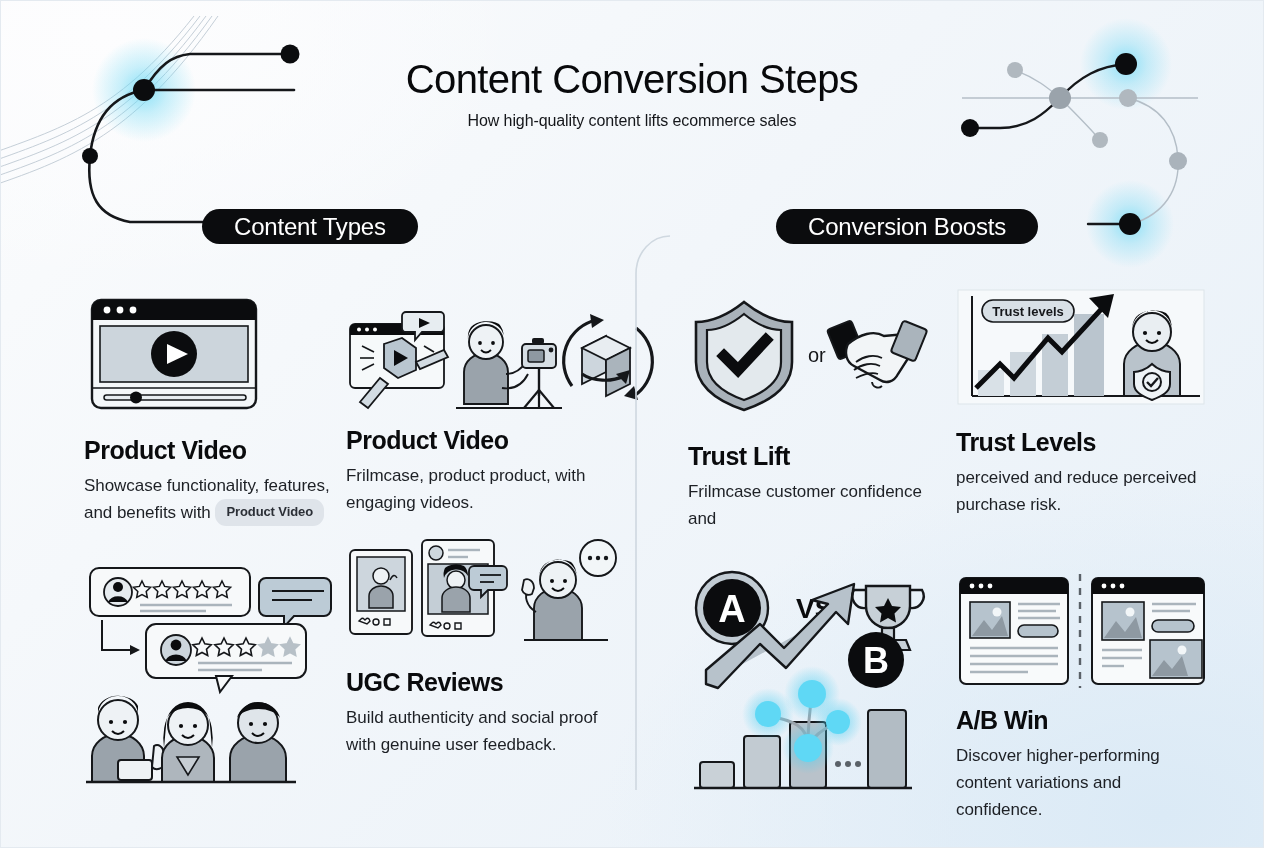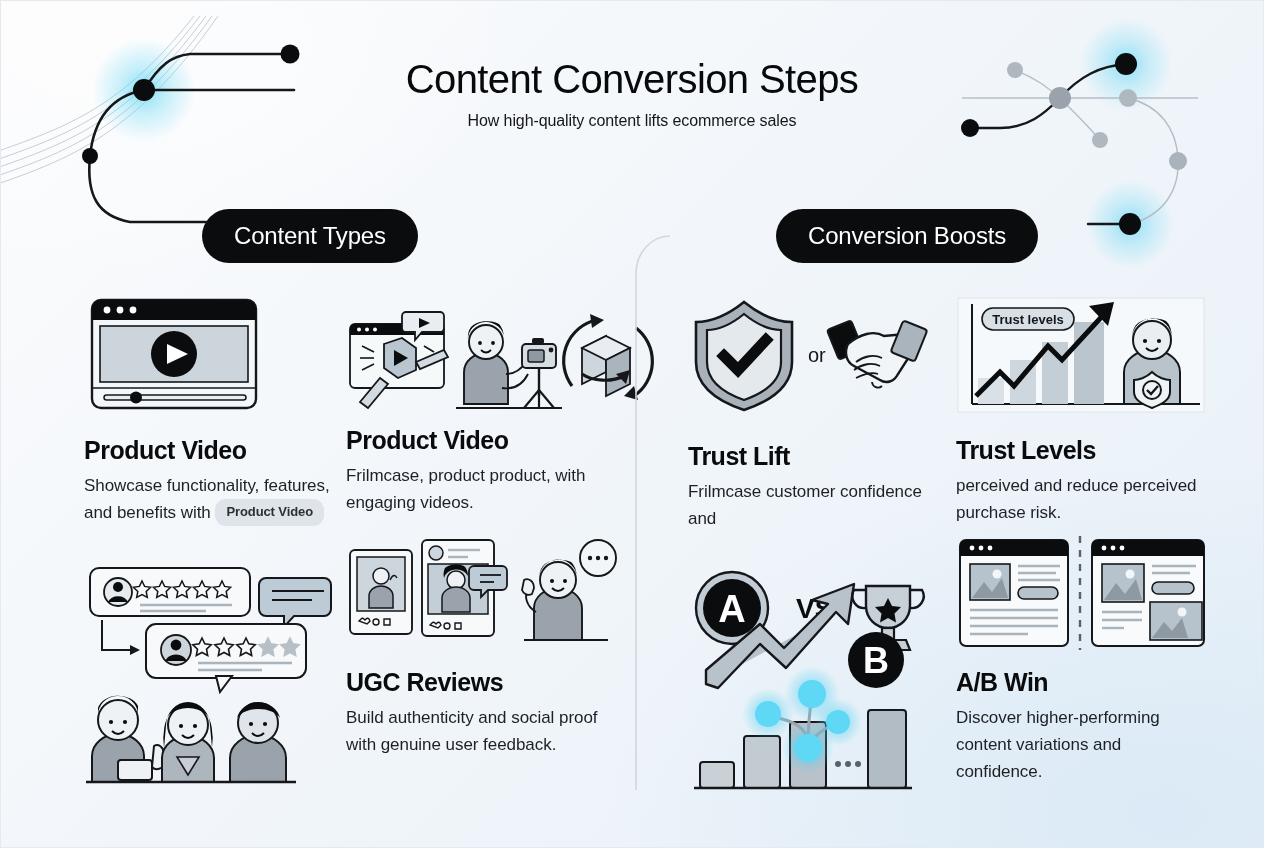--- a/index.html
+++ b/index.html
@@ -45,21 +45,21 @@
   
   .pill {
     position: absolute;
     background: #0b0c0e;
     color: #ffffff;
     border-radius: 30px;
     font-size: 24px;
     font-weight: 400;
     letter-spacing: -0.2px;
     display: flex; align-items: center; justify-content: flex-start;
-    height: 54px;
+    height: 35px;
     padding: 0 32px;
     z-index: 6;
   }
   .pill-left  { left: 202px; top: 209px; }
   .pill-right { left: 776px; top: 209px; }
 
   
   .divider {
     position: absolute;
     left: 632px; top: 234px;
@@ -463,21 +463,21 @@
         <circle cx="120" cy="190" r="26" fill="url(#nodeGlow)"></circle>
         <circle cx="80" cy="156" r="13" fill="#5fd8f5"></circle>
         <circle cx="124" cy="136" r="14" fill="#5fd8f5"></circle>
         <circle cx="150" cy="164" r="12" fill="#5fd8f5"></circle>
         <circle cx="120" cy="190" r="14" fill="#5fd8f5"></circle>
         <line x1="6" y1="230" x2="224" y2="230" stroke="#15171a" stroke-width="2.4"></line>
       </svg>
     </div>
   </div>
 
-  <div class="col c4" style="top:296px">
+  <div class="col c4" style="top:288px">
     <div class="art">
       <svg viewBox="0 0 250 118" width="250" height="118">
         <rect x="2" y="2" width="246" height="114" fill="#f6f9fb" stroke="#dde5ea" stroke-width="1"></rect>
         <line x1="16" y1="8" x2="16" y2="108" stroke="#15171a" stroke-width="2"></line>
         <line x1="16" y1="108" x2="244" y2="108" stroke="#15171a" stroke-width="2"></line>
         <rect x="22" y="82" width="26" height="26" fill="#d9e1e7"></rect>
         <rect x="54" y="64" width="26" height="44" fill="#ced7de"></rect>
         <rect x="86" y="46" width="26" height="62" fill="#c4ced6"></rect>
         <rect x="118" y="26" width="30" height="82" fill="#bac5ce"></rect>
         <path d="M20 100 L44 76 L58 90 L92 50 L106 64 L150 16" stroke="#0b0c0e" stroke-width="5" fill="none" stroke-linejoin="miter"></path>
@@ -493,21 +493,21 @@
         <path d="M190 52 q6 6 12 0" stroke="#0b0c0e" stroke-width="2" fill="none"></path>
         <path d="M196 76 C 202 82 210 84 214 84 L214 96 C 214 104 206 108 196 112 C 186 108 178 104 178 96 L178 84 C 182 84 190 82 196 76 Z" fill="#eef3f6" stroke="#15171a" stroke-width="2"></path>
         <circle cx="196" cy="94" r="9" fill="none" stroke="#15171a" stroke-width="2"></circle>
         <path d="M191 94 L195 98 L202 90" stroke="#15171a" stroke-width="2.4" fill="none"></path>
       </svg>
     </div>
     <div class="h3" style="margin-top:22px">Trust Levels</div>
     <div class="body">perceived and reduce perceived purchase risk.</div>
   </div>
 
-  <div class="col c4" style="top:534px;width:256px">
+  <div class="col c4" style="top:572px;width:256px">
     <div class="art">
       <svg viewBox="0 0 256 118" width="256" height="118">
 
         <rect x="4" y="6" width="108" height="106" rx="6" fill="#f8fafb" stroke="#15171a" stroke-width="2"></rect>
         <path d="M4 12 A6 6 0 0 1 10 6 L106 6 A6 6 0 0 1 112 12 L112 22 L4 22 Z" fill="#0b0c0e"></path>
         <circle cx="16" cy="14" r="2.4" fill="#fff"></circle>
           <circle cx="25" cy="14" r="2.4" fill="#fff"></circle>
           <circle cx="34" cy="14" r="2.4" fill="#fff"></circle>
         <rect x="14" y="30" width="40" height="36" fill="#b6c3cd" stroke="#15171a" stroke-width="1.6"></rect>
         <circle cx="41" cy="40" r="4.5" fill="#f2f6f8"></circle>

